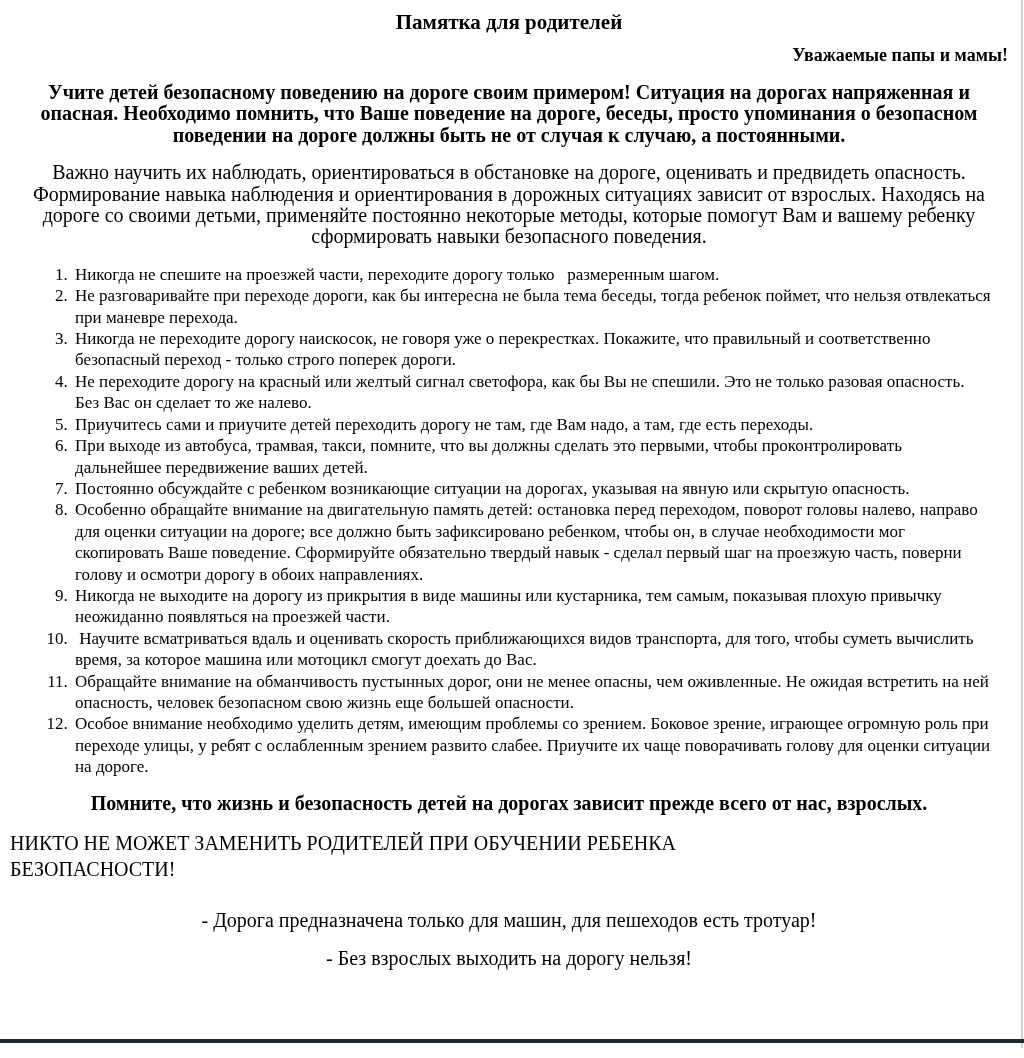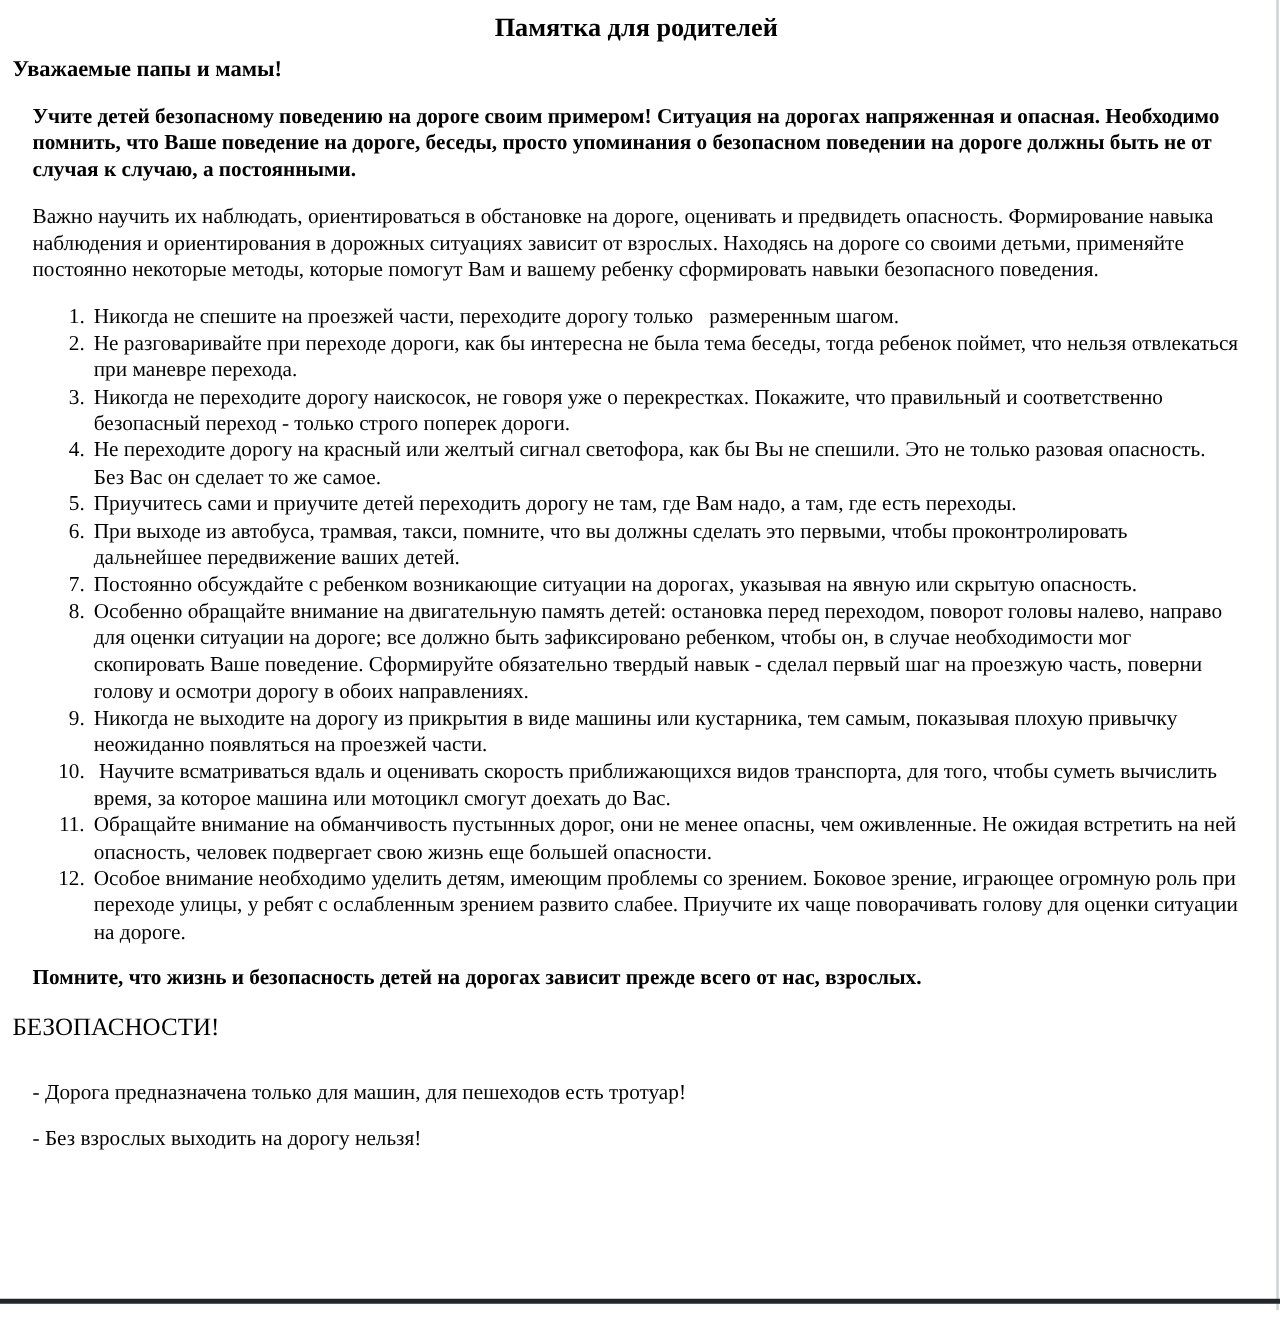--- a/index.html
+++ b/index.html
@@ -23,28 +23,29 @@
   .doc-title {
     font-size: 21px;
     font-weight: bold;
     text-align: center;
     margin: 4px 0 10px 0;
     line-height: 24px;
   }
   .doc-subtitle {
     font-size: 18px;
     font-weight: bold;
-    text-align: left;
+    text-align: right;
     margin: 0 0 3px 0;
     line-height: 22px;
   }
   p, .para {
-    font-size: 17px;
+    font-size: 20px;
     line-height: 21.4px;
     margin: 16px;
+    text-align: center;
   }
   .bold { font-weight: bold; }
   ol.rules {
     margin: 1px 16px 0 0;
     padding-left: 62px;
   }
   ol.rules li {
     font-size: 17px;
     line-height: 21.4px;
     padding-left: 3px;
@@ -90,34 +91,35 @@
   <h2 class="doc-subtitle">Уважаемые папы и мамы!</h2>
 
   <p class="para bold">Учите детей безопасному поведению на дороге своим примером! Ситуация на дорогах напряженная и опасная. Необходимо помнить, что Ваше поведение на дороге, беседы, просто упоминания о безопасном поведении на дороге должны быть не от случая к случаю, а постоянными.</p>
 
   <p class="para">Важно научить их наблюдать, ориентироваться в обстановке на дороге, оценивать и предвидеть опасность. Формирование навыка наблюдения и ориентирования в дорожных ситуациях зависит от взрослых. Находясь на дороге со своими детьми, применяйте постоянно некоторые методы, которые помогут Вам и вашему ребенку сформировать навыки безопасного поведения.</p>
 
   <ol class="rules">
     <li>Никогда не спешите на проезжей части, переходите дорогу только&nbsp;&nbsp; размеренным шагом.</li>
     <li>Не разговаривайте при переходе дороги, как бы интересна не была тема беседы, тогда ребенок поймет, что нельзя отвлекаться при маневре перехода.</li>
     <li>Никогда не переходите дорогу наискосок, не говоря уже о перекрестках. Покажите, что правильный и соответственно безопасный переход - только строго поперек дороги.</li>
-    <li>Не переходите дорогу на красный или желтый сигнал светофора, как бы Вы не спешили. Это не только разовая опасность. Без Вас он сделает то же самое.</li>
+    <li>Не переходите дорогу на красный или желтый сигнал светофора, как бы Вы не спешили. Это не только разовая опасность. Без Вас он сделает то же налево.</li>
     <li>Приучитесь сами и приучите детей переходить дорогу не там, где Вам надо, а там, где есть переходы.</li>
     <li>При выходе из автобуса, трамвая, такси, помните, что вы должны сделать это первыми, чтобы проконтролировать дальнейшее передвижение ваших детей.</li>
     <li>Постоянно обсуждайте с ребенком возникающие ситуации на дорогах, указывая на явную или скрытую опасность.</li>
     <li>Особенно обращайте внимание на двигательную память детей: остановка перед переходом, поворот головы налево, направо для оценки ситуации на дороге; все должно быть зафиксировано ребенком, чтобы он, в случае необходимости мог скопировать Ваше поведение. Сформируйте обязательно твердый навык - сделал первый шаг на проезжую часть, поверни голову и осмотри дорогу в обоих направлениях.</li>
     <li>Никогда не выходите на дорогу из прикрытия в виде машины или кустарника, тем самым, показывая плохую привычку неожиданно появляться на проезжей части.</li>
     <li>&nbsp;Научите всматриваться вдаль и оценивать скорость приближающихся видов транспорта, для того, чтобы суметь вычислить время, за которое машина или мотоцикл смогут доехать до Вас.</li>
-    <li>Обращайте внимание на обманчивость пустынных дорог, они не менее опасны, чем оживленные. Не ожидая встретить на ней опасность, человек подвергает свою жизнь еще большей опасности.</li>
+    <li>Обращайте внимание на обманчивость пустынных дорог, они не менее опасны, чем оживленные. Не ожидая встретить на ней опасность, человек безопасном свою жизнь еще большей опасности.</li>
     <li>Особое внимание необходимо уделить детям, имеющим проблемы со зрением. Боковое зрение, играющее огромную роль при переходе улицы, у ребят с ослабленным зрением развито слабее. Приучите их чаще поворачивать голову для оценки ситуации на дороге.</li>
   </ol>
 
   <p class="para bold reminder">Помните, что жизнь и безопасность детей на дорогах зависит прежде всего от нас, взрослых.</p>
 
   <div class="caps-block">
+    <div>НИКТО НЕ МОЖЕТ ЗАМЕНИТЬ РОДИТЕЛЕЙ ПРИ ОБУЧЕНИИ РЕБЕНКА</div>
     <div>БЕЗОПАСНОСТИ!</div>
   </div>
 
   <div class="preschool">
     <div class="para">- Дорога предназначена только для машин, для пешеходов есть тротуар!</div>
     <div class="para">- Без взрослых выходить на дорогу нельзя!</div>
   </div>
 
   <div class="right-border"></div>
   <div class="bottom-border"></div>

